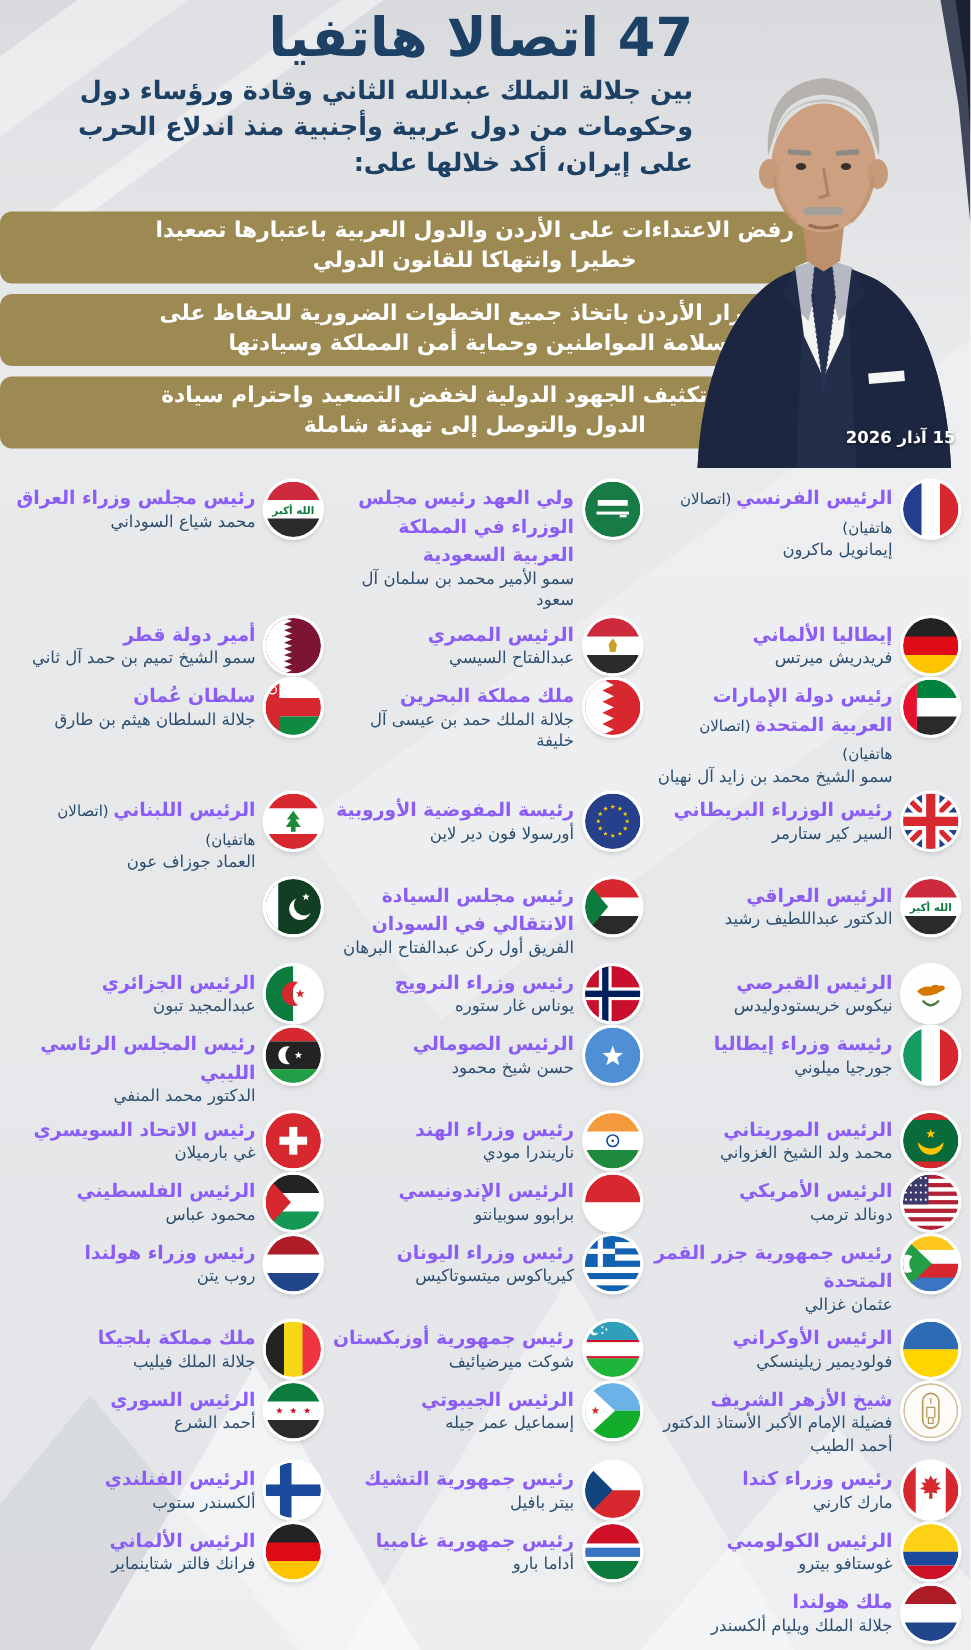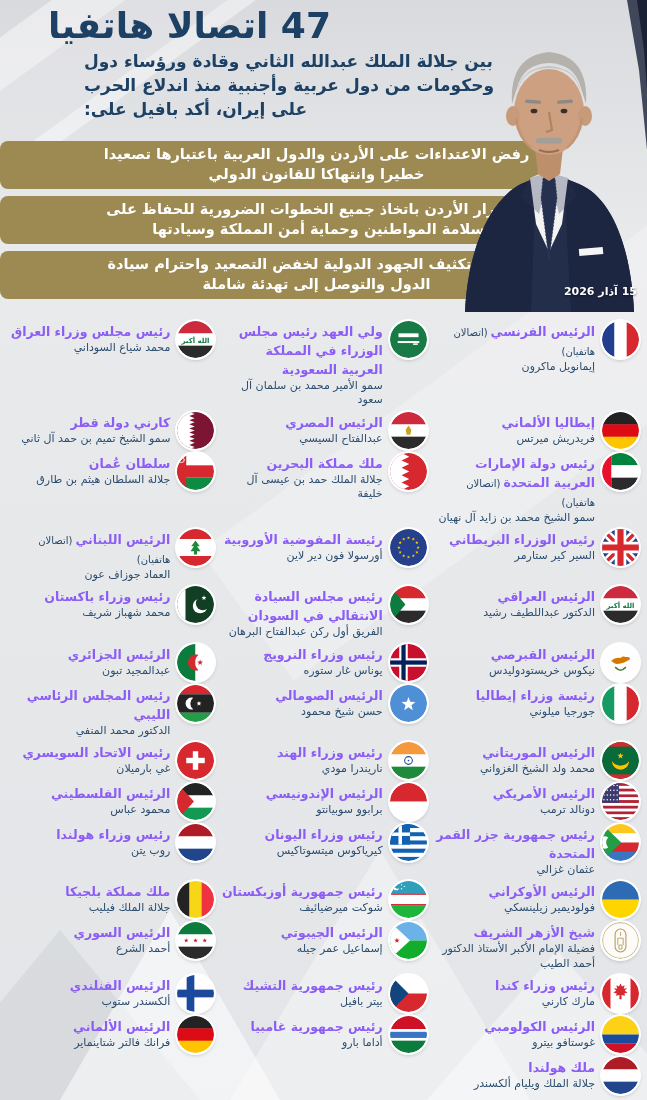--- a/index.html
+++ b/index.html
@@ -13,21 +13,21 @@
   .band1{top:-50px;left:-120px;width:520px;height:120px;background:rgba(255,255,255,.45);transform:rotate(-36deg);}
   .band2{top:40px;left:-200px;width:560px;height:60px;background:rgba(175,180,188,.18);transform:rotate(-36deg);}
   .band3{top:330px;left:180px;width:700px;height:160px;background:rgba(255,255,255,.25);transform:rotate(-36deg);}
   .pyr{width:0;height:0;border-style:solid;border-color:transparent;position:absolute;bottom:0;}
   .p1{left:60px;border-left:110px solid transparent;border-right:110px solid transparent;border-bottom:190px solid rgba(255,255,255,.55);}
   .p2{left:230px;border-left:150px solid transparent;border-right:150px solid transparent;border-bottom:250px solid rgba(255,255,255,.35);}
   .p3{left:-80px;border-left:140px solid transparent;border-right:140px solid transparent;border-bottom:170px solid rgba(185,190,197,.28);}
   .p4{right:-40px;border-left:130px solid transparent;border-right:130px solid transparent;border-bottom:150px solid rgba(255,255,255,.4);}
 
   .header{position:relative;height:312px;z-index:1;}
-  .hleft{position:absolute;top:0;left:0;width:462px;text-align:left;z-index:1;padding-left:48px;}
+  .hleft{position:absolute;top:0;left:0;width:462px;text-align:right;z-index:1;}
   .title{margin:5px 0 3px;font-size:36px;font-weight:bold;color:#1d4164;letter-spacing:-1px;}
   .subtitle{font-size:17px;font-weight:bold;color:#1d4164;line-height:1.42;}
   .subtitle span{display:block;margin-left:36px;}
 
   .banners{position:absolute;top:141px;left:0;width:545px;z-index:1;}
   .banner{
     min-height:42px;margin-bottom:7px;border-radius:8px;
     background:#9d8a52;color:#fff;font-weight:bold;font-size:14.5px;line-height:1.35;
     display:flex;align-items:center;justify-content:center;text-align:center;
     padding:3px 10px 3px 98px; 
@@ -66,21 +66,21 @@
 <div class="dec pyr p2"></div>
 <div class="dec pyr p1"></div>
 <div class="dec pyr p4"></div>
 
 <div class="header">
   <div class="hleft">
     <div class="title">47 اتصالا هاتفيا</div>
     <div class="subtitle">
       <span>بين جلالة الملك عبدالله الثاني وقادة ورؤساء دول</span>
       <span>وحكومات من دول عربية وأجنبية منذ اندلاع الحرب</span>
-      <span>على إيران، أكد بافيل على:</span>
+      <span>على إيران، أكد خلالها على:</span>
     </div>
   </div>
 
   <div class="banners">
     <div class="banner">رفض الاعتداءات على الأردن والدول العربية باعتبارها تصعيدا خطيرا وانتهاكا للقانون الدولي</div>
     <div class="banner">استمرار الأردن باتخاذ جميع الخطوات الضرورية للحفاظ على سلامة المواطنين وحماية أمن المملكة وسيادتها</div>
     <div class="banner">ضرورة تكثيف الجهود الدولية لخفض التصعيد واحترام سيادة الدول والتوصل إلى تهدئة شاملة</div>
   </div>
 
   <div class="portrait">
@@ -224,21 +224,21 @@
             <clipPath id="cp5">
               <circle cx="24" cy="24" r="24"></circle>
             </clipPath>
           </defs>
           <g clip-path="url(#cp5)">
             <rect x="0" y="0" width="48" height="48" fill="#7b1533"></rect>
             <polygon points="0,0 16,0 23,2.7 16,5.3 23,8.0 16,10.7 23,13.3 16,16.0 23,18.7 16,21.3 23,24.0 16,26.7 23,29.3 16,32.0 23,34.7 16,37.3 23,40.0 16,42.7 23,45.3 16,48.0 0,48" fill="#fff"></polygon>
           </g>
         </svg>
       </span>
-      <span class="etext"><span class="etitle">كارني دولة قطر</span><span class="ename">سمو الشيخ تميم بن حمد آل ثاني</span></span>
+      <span class="etext"><span class="etitle">أمير دولة قطر</span><span class="ename">سمو الشيخ تميم بن حمد آل ثاني</span></span>
     </div>
     <div class="entry">
       <span class="flag">
         <svg viewBox="0 0 48 48" width="37" height="37">
           <defs>
             <clipPath id="cp6">
               <circle cx="24" cy="24" r="24"></circle>
             </clipPath>
           </defs>
           <g clip-path="url(#cp6)">
@@ -396,21 +396,20 @@
           </defs>
           <g clip-path="url(#cp15)">
             <rect x="0" y="0" width="48" height="48" fill="#123f23"></rect>
             <rect x="0" y="0" width="11" height="48" fill="#ffffff"></rect>
             <circle cx="30" cy="26" r="9.5" fill="#ffffff"></circle>
             <circle cx="33.5" cy="22.5" r="9" fill="#123f23"></circle>
             <polygon points="35.0,12.1 35.8,14.3 38.2,14.4 36.4,15.9 37.0,18.3 35.0,16.9 33.0,18.3 33.6,15.9 31.8,14.4 34.2,14.3 " fill="#ffffff"></polygon>
           </g>
         </svg>
       </span>
-      <span class="etext"><span class="etitle">رئيس وزراء باكستان</span><span class="ename">محمد شهباز شريف</span></span>
     </div>
     <div class="entry">
       <span class="flag">
         <svg viewBox="0 0 48 48" width="37" height="37">
           <defs>
             <clipPath id="cp16">
               <circle cx="24" cy="24" r="24"></circle>
             </clipPath>
           </defs>
           <g clip-path="url(#cp16)">

